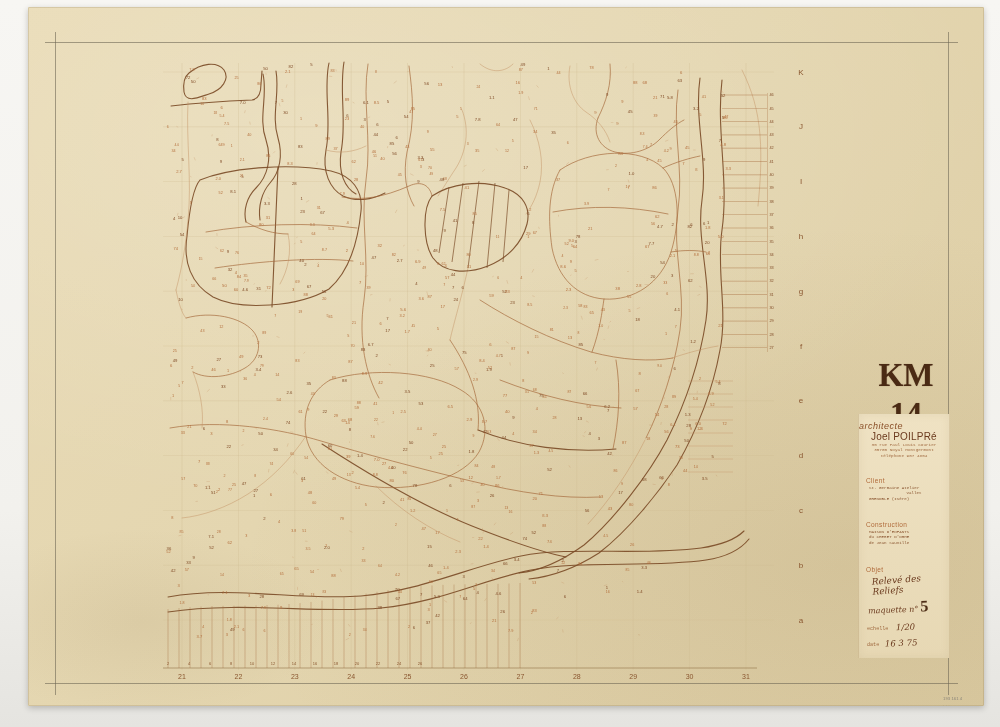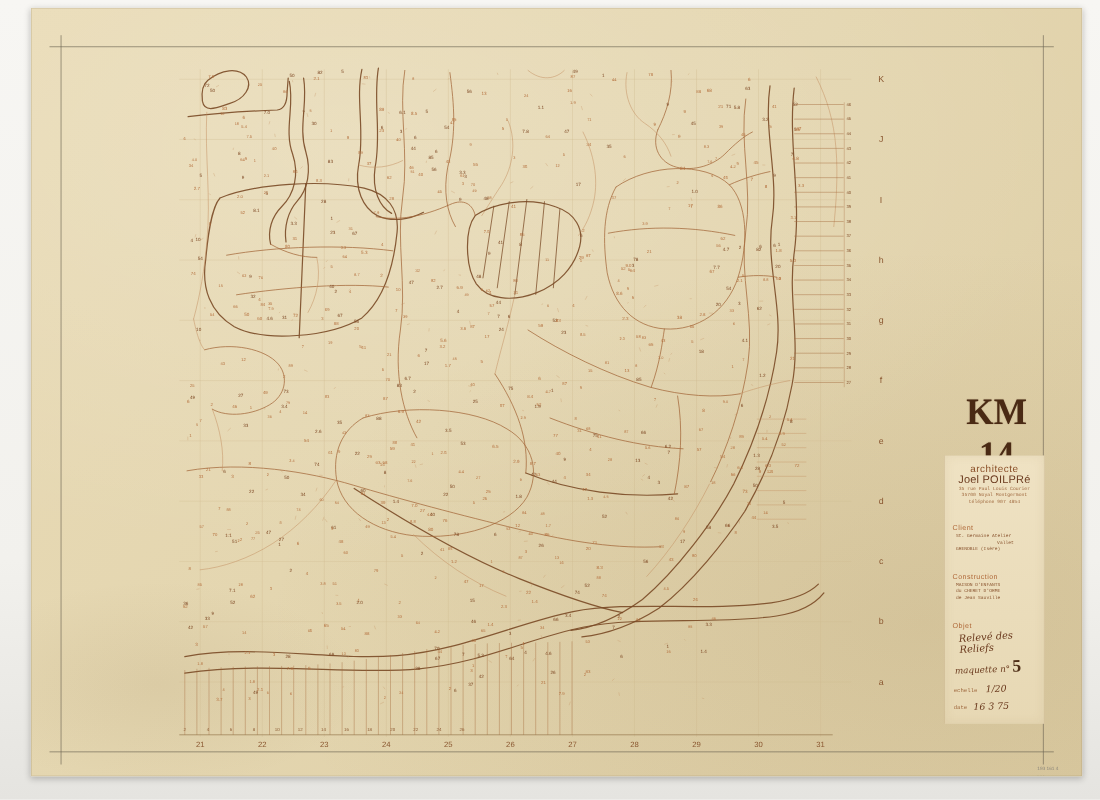--- a/index.html
+++ b/index.html
@@ -28,21 +28,21 @@
     text-shadow:0 0 1px rgba(74,42,20,0.45);
   }
   .title-card{
     position:absolute;left:858px;top:414px;width:90px;height:244px;
     background:linear-gradient(180deg,#efe2c3 0%,#eadcba 60%,#e7d8b4 100%);
     border-left:1px solid rgba(150,120,70,.28);
     border-right:1px solid rgba(150,120,70,.22);
     box-shadow:inset 0 0 10px rgba(120,90,40,.08);
     color:#7a4526;overflow:hidden;
   }
-  .arch-label{margin-top:7px;text-align:center;font-size:9px;letter-spacing:.5px;color:#8a4f28;}
+  .arch-label{margin-top:7px;text-align:left;font-size:9px;letter-spacing:.5px;color:#8a4f28;font-style:italic;}
   .arch-name{text-align:center;font-size:10px;font-weight:normal;color:#6b3a1e;letter-spacing:.2px;}
   .tinywrap{transform:scale(.72);transform-origin:50% 0;width:140%;margin-left:-20%;
     text-align:center;font-size:6px;color:#a06a40;line-height:1.35;font-family:"Liberation Mono",monospace;}
   .sec-label{margin:11px 0 1px 7px;font-size:6.5px;color:#b06a3a;letter-spacing:.4px;}
   .sec-lines{transform:scale(.70);transform-origin:0 0;width:143%;margin-left:10px;
     font-size:6px;color:#8a5530;line-height:1.4;font-family:"Liberation Mono",monospace;}
   .hand{font-family:"DejaVu Serif",serif;font-style:italic;color:#6b3a1e;}
   .objet-hand{margin-left:13px;font-size:9px;transform:rotate(-4deg);line-height:1.15;}
   .maquette-row{margin:4px 0 0 9px;display:flex;align-items:baseline;transform:rotate(-2deg);}
   .maquette-label{font-size:8px;}

